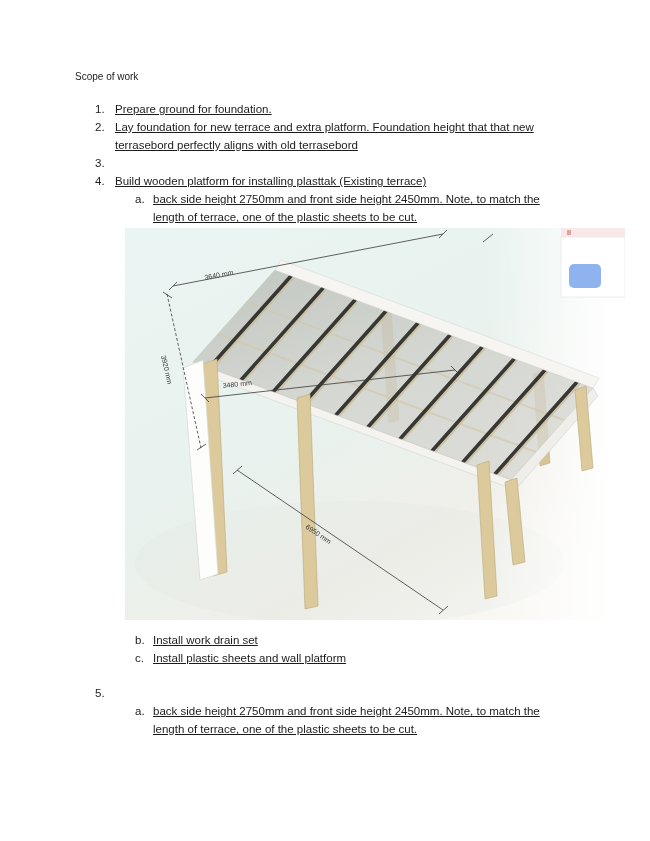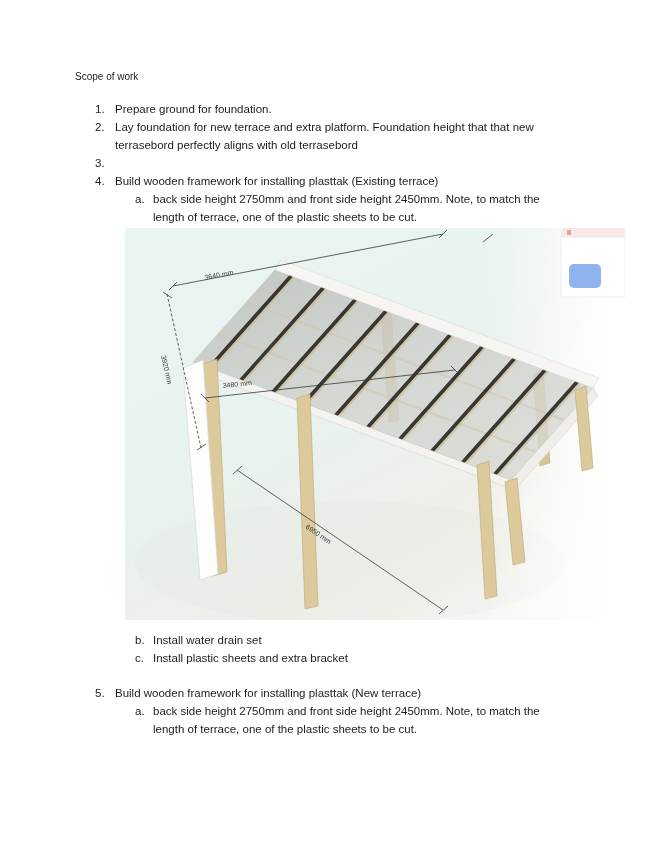--- a/index.html
+++ b/index.html
@@ -7,21 +7,21 @@
     width:650px;height:841px;background:#ffffff;position:relative;
     font-family:"Liberation Sans", sans-serif;color:#1c1c1c;overflow:hidden;
   }
   .page-title{position:absolute;left:75px;top:71px;font-size:10px;}
   .list-block{position:absolute;font-size:11.5px;line-height:18px;}
   #block-main{left:95px;top:100px;width:500px;}
   #block-postfig{left:135px;top:631px;width:440px;}
   #block-item5{left:95px;top:684px;width:500px;}
   .li{display:flex;}
   .li-num{flex:none;width:20px;}
-  .li-text{flex:none;max-width:462px;}
+  .li-text{flex:none;max-width:462px;text-decoration:underline;}
   .subli{display:flex;margin-left:40px;}
   .subli .li-num{width:18px;}
   .subli .li-text{max-width:402px;}
   .figure-wrap{position:absolute;left:125px;top:228px;width:500px;height:392px;}
   svg text{font-family:"Liberation Sans", sans-serif;}
 </style>
 </head>
 <body>
 
 <div class="page-title">Scope of work</div>
@@ -33,21 +33,21 @@
   </div>
   <div class="li">
     <span class="li-num">2.</span>
     <span class="li-text">Lay foundation for new terrace and extra platform. Foundation height that that new terrasebord perfectly aligns with old terrasebord</span>
   </div>
   <div class="li">
     <span class="li-num">3.</span>
   </div>
   <div class="li">
     <span class="li-num">4.</span>
-    <span class="li-text">Build wooden framework for installing plasttak (Existing terrace)</span>
+    <span class="li-text">Build wooden platform for installing plasttak (Existing terrace)</span>
   </div>
   <div class="subli">
     <span class="li-num">a.</span>
     <span class="li-text">back side height 2750mm and front side height 2450mm. Note, to match the length of terrace, one of the plastic sheets to be cut.</span>
   </div>
 </div>
 
 <div class="figure-wrap">
 <svg width="500" height="392" viewBox="0 0 500 392">
   <defs>
@@ -152,30 +152,29 @@
     <rect x="442" y="2" width="4" height="5" fill="#dfa49e"></rect>
     <rect x="436" y="9" width="64" height="60" fill="#ffffff" stroke="#ececec" stroke-width="1"></rect>
     <rect x="444" y="36" width="32" height="24" rx="5" fill="#8fb3ef"></rect>
   </g>
 </svg>
 </div>
 
 <div class="list-block" id="block-postfig">
   <div class="li">
     <span class="li-num" style="width:18px">b.</span>
-    <span class="li-text">Install water drain set</span>
+    <span class="li-text">Install work drain set</span>
   </div>
   <div class="li">
     <span class="li-num" style="width:18px">c.</span>
-    <span class="li-text">Install plastic sheets and extra bracket</span>
+    <span class="li-text">Install plastic sheets and wall platform</span>
   </div>
 </div>
 
 <div class="list-block" id="block-item5">
   <div class="li">
     <span class="li-num">5.</span>
-    <span class="li-text">Build wooden framework for installing plasttak (New terrace)</span>
   </div>
   <div class="subli">
     <span class="li-num">a.</span>
     <span class="li-text">back side height 2750mm and front side height 2450mm. Note, to match the length of terrace, one of the plastic sheets to be cut.</span>
   </div>
 </div>
 
 </body></html>

